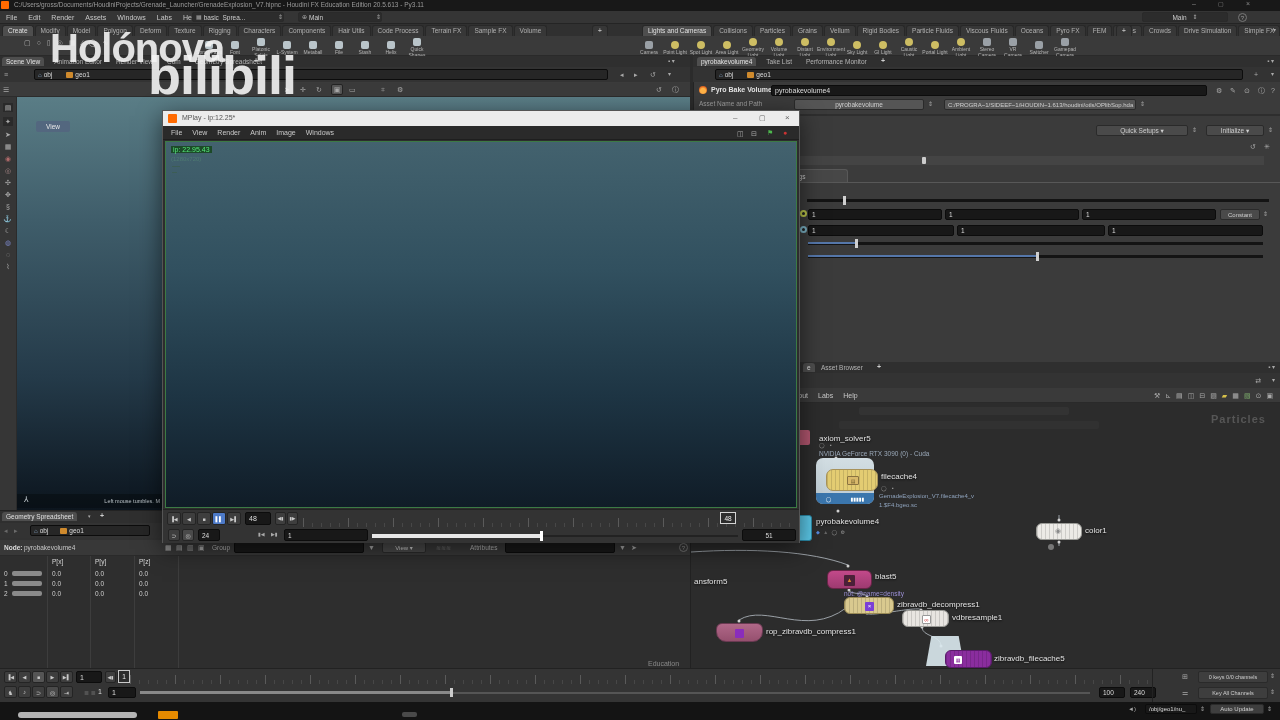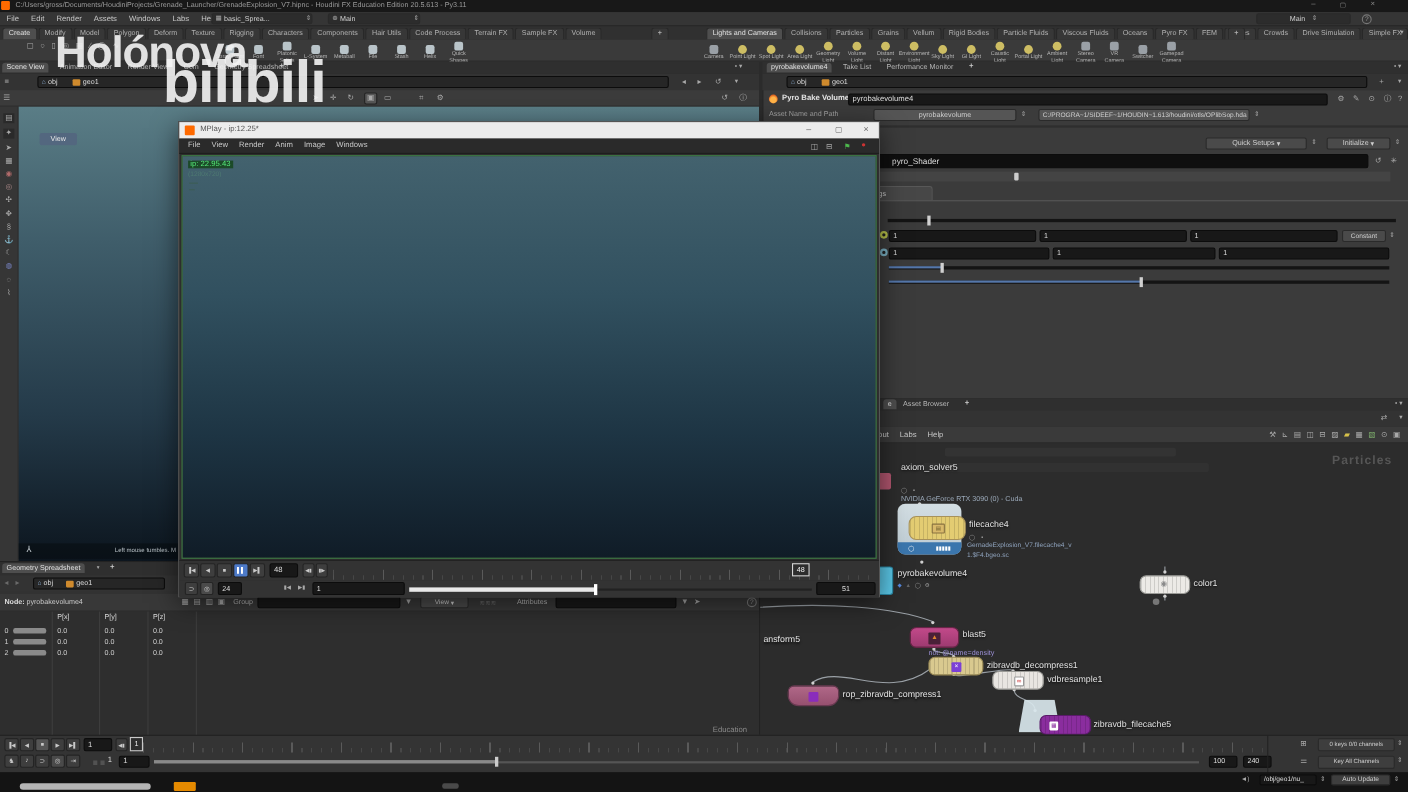--- a/index.html
+++ b/index.html
@@ -391,23 +391,20 @@
     </div>
     <div class="abs" style="left:0;top:32px;width:587px;height:2px;background:#2e2e2e"></div>
 
     <div class="abs" style="left:0;top:42px;width:587px;height:13px">
       <div class="abs ddn" style="left:402px;top:1px;width:92px;height:11px"><span>Quick Setups</span>&nbsp;▾</div>
       <span class="abs ico" style="left:498px;top:3px;font-size:6px">⇕</span>
       <div class="abs ddn" style="left:512px;top:1px;width:58px;height:11px"><span>Initialize</span>&nbsp;▾</div>
       <span class="abs ico" style="left:574px;top:3px;font-size:6px">⇕</span>
     </div>
 
-    <div class="abs fld" style="left:5px;top:58px;width:545px;height:13px;background:#0f0f0f;font-size:7.5px">
-      <span style="padding-left:108px">pyro_Shader</span>
-    </div>
     <span class="abs ico" style="left:556px;top:61px">↺</span>
     <span class="abs ico" style="left:570px;top:61px">✳</span>
 
     <div class="abs" style="left:5px;top:74px;width:565px;height:9px;background:#444">
       <span class="abs" style="left:223px;top:1px;width:4px;height:7px;background:#ccc;border-radius:1px"></span>
     </div>
 
     <div class="abs" style="left:44px;top:87px;width:110px;height:13px;background:#474747;border:1px solid #585858;border-bottom:none;border-radius:3px 3px 0 0;font-size:6.5px;color:#ccc;text-align:center;line-height:13px">Bindings</div>
     <div class="abs" style="left:0;top:100px;width:587px;height:1px;background:#585858"></div>
 
@@ -512,21 +509,21 @@
           <circle cx="48" cy="218" r="1.5"></circle>
             <circle cx="250" cy="243" r="1.5"></circle>
           <circle cx="368" cy="117" r="1.5"></circle>
             <circle cx="368" cy="139" r="1.5"></circle>
           <circle cx="145" cy="55" r="1.5"></circle>
             <circle cx="147" cy="108" r="1.5"></circle>
         </g>
       </svg>
 
       <span class="abs" style="left:103px;top:27px;width:16px;height:15px;background:#b0556e;border-radius:2px"></span>
-      <span class="node-label" style="left:128px;top:17px">axiom_solver5</span>
+      <span class="node-label" style="left:128px;top:31px">axiom_solver5</span>
       <span class="badge" style="left:128px;top:39px">◯ ▪</span>
       <span class="abs" style="left:128px;top:47px;font-size:6.5px;color:#9aa8b8;white-space:nowrap">NVIDIA GeForce RTX 3090 (0) - Cuda</span>
 
       <div class="abs" style="left:125px;top:55px;width:58px;height:46px;background:linear-gradient(180deg,#d3dee3,#bccad2);border-radius:7px">
         <div class="abs row" style="left:0;top:35px;width:58px;height:11px;background:#3b76ad;border-radius:0 0 7px 7px;color:#fff;font-size:5px;justify-content:space-around">
           <span>◯</span>
           <span>▮▮▮▮▮</span>
         </div>
       </div>
       <div class="abs stripes" style="left:135px;top:66px;width:52px;height:22px;background-color:#e3cc72;border:1px solid #a8925a;border-radius:7px">

